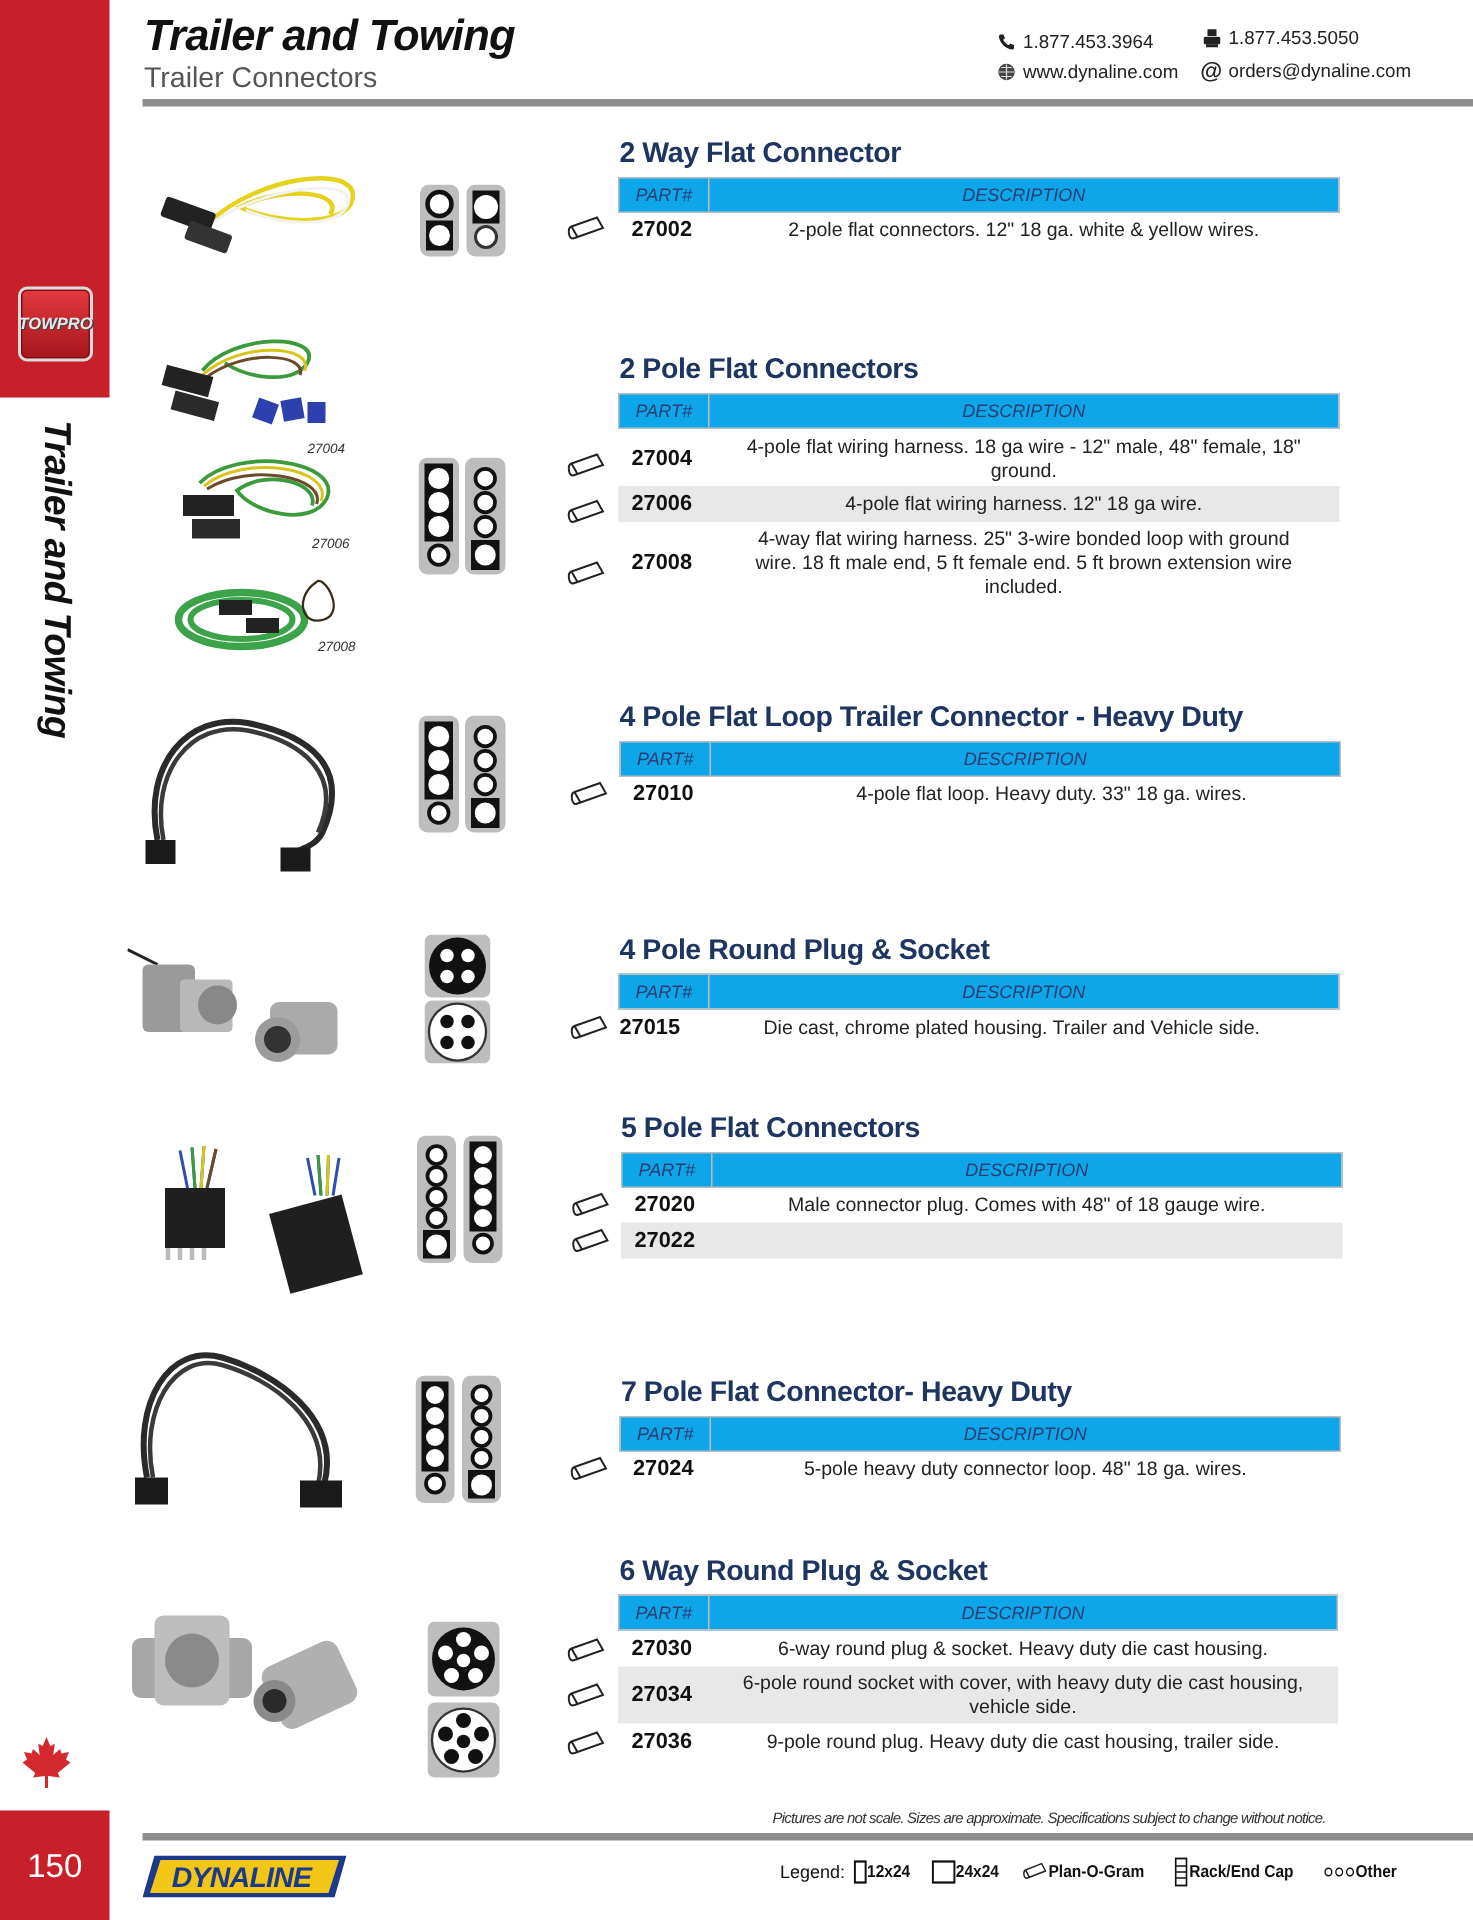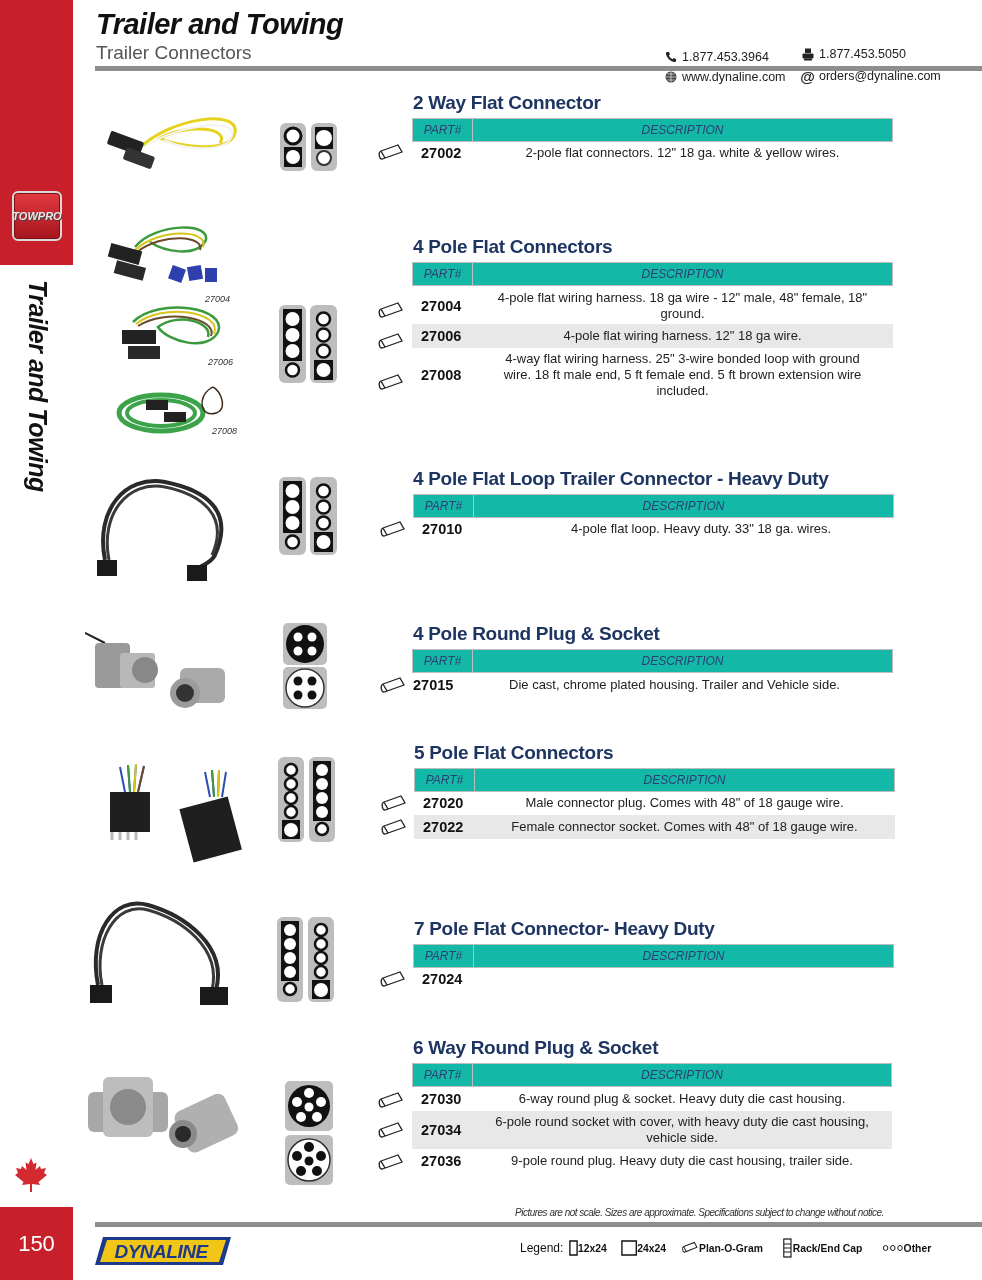--- a/index.html
+++ b/index.html
@@ -16,29 +16,29 @@
   .side-vertical span { position: absolute; left: 0; top: 0; transform-origin: 0 0; transform: translate(30px, 0) rotate(90deg);
     white-space: nowrap; font-weight: bold; font-style: italic; font-size: 25px; color: #111; letter-spacing: -0.5px; }
   .maple { position: absolute; left: 14px; top: 1157px; width: 34px; height: 36px; }
   .page-num-box { position: absolute; left: 0; top: 1207px; width: 73px; height: 73px; background: #c8202a;
     color: #fff; font-size: 22px; display: flex; align-items: center; justify-content: center; }
 
   
   .hdr-title { position: absolute; left: 96px; top: 8px; font-size: 29px; font-weight: bold; font-style: italic; color: #111; letter-spacing: -0.5px; }
   .hdr-sub { position: absolute; left: 96px; top: 42px; font-size: 19px; color: #555; }
   .hdr-rule { position: absolute; left: 95px; top: 66px; width: 887px; height: 5px; background: #8e8e8e; }
-  .contact { position: absolute; font-size: 12.5px; color: #222; display: flex; align-items: center; gap: 5px; margin-top: 29px; }
+  .contact { position: absolute; font-size: 12.5px; color: #222; display: flex; align-items: center; gap: 5px; }
   .contact .ic { width: 13px; height: 13px; display: inline-flex; align-items: center; justify-content: center; }
 
   
   .pimg { position: absolute; }
 
   
   .sec-title { position: absolute; font-size: 19px; font-weight: bold; color: #1e3461; letter-spacing: -0.3px; }
-  .tbl-head { position: absolute; height: 24px; border: 1px solid #bdbdbd; display: flex; background: #14b8a6; }
+  .tbl-head { position: absolute; height: 24px; border: 1px solid #bdbdbd; display: flex; background: #0ea5e9; }
   .tbl-head .c1 { width: 60px; border-right: 1px solid #bdbdbd; font-style: italic; font-size: 12px; color: #2c3f73; display: flex; align-items: center; justify-content: center; }
   .tbl-head .c2 { flex: 1; font-style: italic; font-size: 12px; color: #2c3f73; display: flex; align-items: center; justify-content: center; }
   .row { position: absolute; display: flex; align-items: center; }
   .row.shade { background: #e8e8e8; }
   .row .pn { width: 60px; padding-left: 9px; font-weight: bold; font-size: 14.5px; color: #111; }
   .row .desc { flex: 1; text-align: center; font-size: 13px; color: #222; line-height: 16px; padding: 0 14px; }
   .pog { position: absolute; width: 26px; height: 20px; }
 
   
   .disclaimer { position: absolute; left: 515px; top: 1207px; font-size: 10px; font-style: italic; color: #333; letter-spacing: -0.5px; }
@@ -296,21 +296,21 @@
   <div class="c2">DESCRIPTION</div>
 </div>
 <svg class="pog" style="left:378px; top:143px;" viewBox="0 0 26 20">
     <path d="M3 8 L20 2 L24 9 L7 15 Z M3 8 C0 9 1 16 4 16 L7 15" fill="#fff" stroke="#222" stroke-width="1.3"></path>
   </svg>
 <div class="row" style="left:412px; top:142px; width:481px; height:22px;">
   <div class="pn">27002</div>
   <div class="desc">2-pole flat connectors. 12" 18 ga. white &amp; yellow wires.</div>
 </div>
 
-<div class="sec-title" style="left:413px; top:236px;">4 Pole Flat Connectors</div>
+<div class="sec-title" style="left:413px; top:236px;">2 Pole Flat Connectors</div>
 <div class="tbl-head" style="left:412px; top:262px; width:481px;">
   <div class="c1">PART#</div>
   <div class="c2">DESCRIPTION</div>
 </div>
 <svg class="pog" style="left:378px; top:301px;" viewBox="0 0 26 20">
     <path d="M3 8 L20 2 L24 9 L7 15 Z M3 8 C0 9 1 16 4 16 L7 15" fill="#fff" stroke="#222" stroke-width="1.3"></path>
   </svg>
 <div class="row" style="left:412px; top:289px; width:481px; height:34px;">
   <div class="pn">27004</div>
   <div class="desc">4-pole flat wiring harness. 18 ga wire - 12" male, 48" female, 18" ground.</div>
@@ -366,33 +366,33 @@
   </svg>
 <div class="row" style="left:414px; top:792px; width:481px; height:22px;">
   <div class="pn">27020</div>
   <div class="desc">Male connector plug. Comes with 48" of 18 gauge wire.</div>
 </div>
 <svg class="pog" style="left:381px; top:818px;" viewBox="0 0 26 20">
     <path d="M3 8 L20 2 L24 9 L7 15 Z M3 8 C0 9 1 16 4 16 L7 15" fill="#fff" stroke="#222" stroke-width="1.3"></path>
   </svg>
 <div class="row shade" style="left:414px; top:815px; width:481px; height:24px;">
   <div class="pn">27022</div>
-  <div class="desc">Female connector socket. Comes with 48" of 18 gauge wire.</div>
 </div>
 
 <div class="sec-title" style="left:414px; top:918px;">7 Pole Flat Connector- Heavy Duty</div>
 <div class="tbl-head" style="left:413px; top:944px; width:481px;">
   <div class="c1">PART#</div>
   <div class="c2">DESCRIPTION</div>
 </div>
 <svg class="pog" style="left:380px; top:970px;" viewBox="0 0 26 20">
     <path d="M3 8 L20 2 L24 9 L7 15 Z M3 8 C0 9 1 16 4 16 L7 15" fill="#fff" stroke="#222" stroke-width="1.3"></path>
   </svg>
 <div class="row" style="left:413px; top:968px; width:481px; height:22px;">
   <div class="pn">27024</div>
+  <div class="desc">5-pole heavy duty connector loop. 48" 18 ga. wires.</div>
 </div>
 
 <div class="sec-title" style="left:413px; top:1037px;">6 Way Round Plug &amp; Socket</div>
 <div class="tbl-head" style="left:412px; top:1063px; width:480px;">
   <div class="c1">PART#</div>
   <div class="c2">DESCRIPTION</div>
 </div>
 <svg class="pog" style="left:378px; top:1091px;" viewBox="0 0 26 20">
     <path d="M3 8 L20 2 L24 9 L7 15 Z M3 8 C0 9 1 16 4 16 L7 15" fill="#fff" stroke="#222" stroke-width="1.3"></path>
   </svg>

